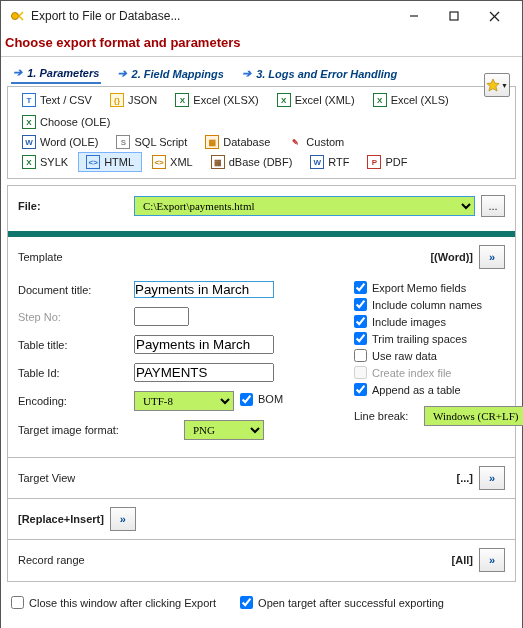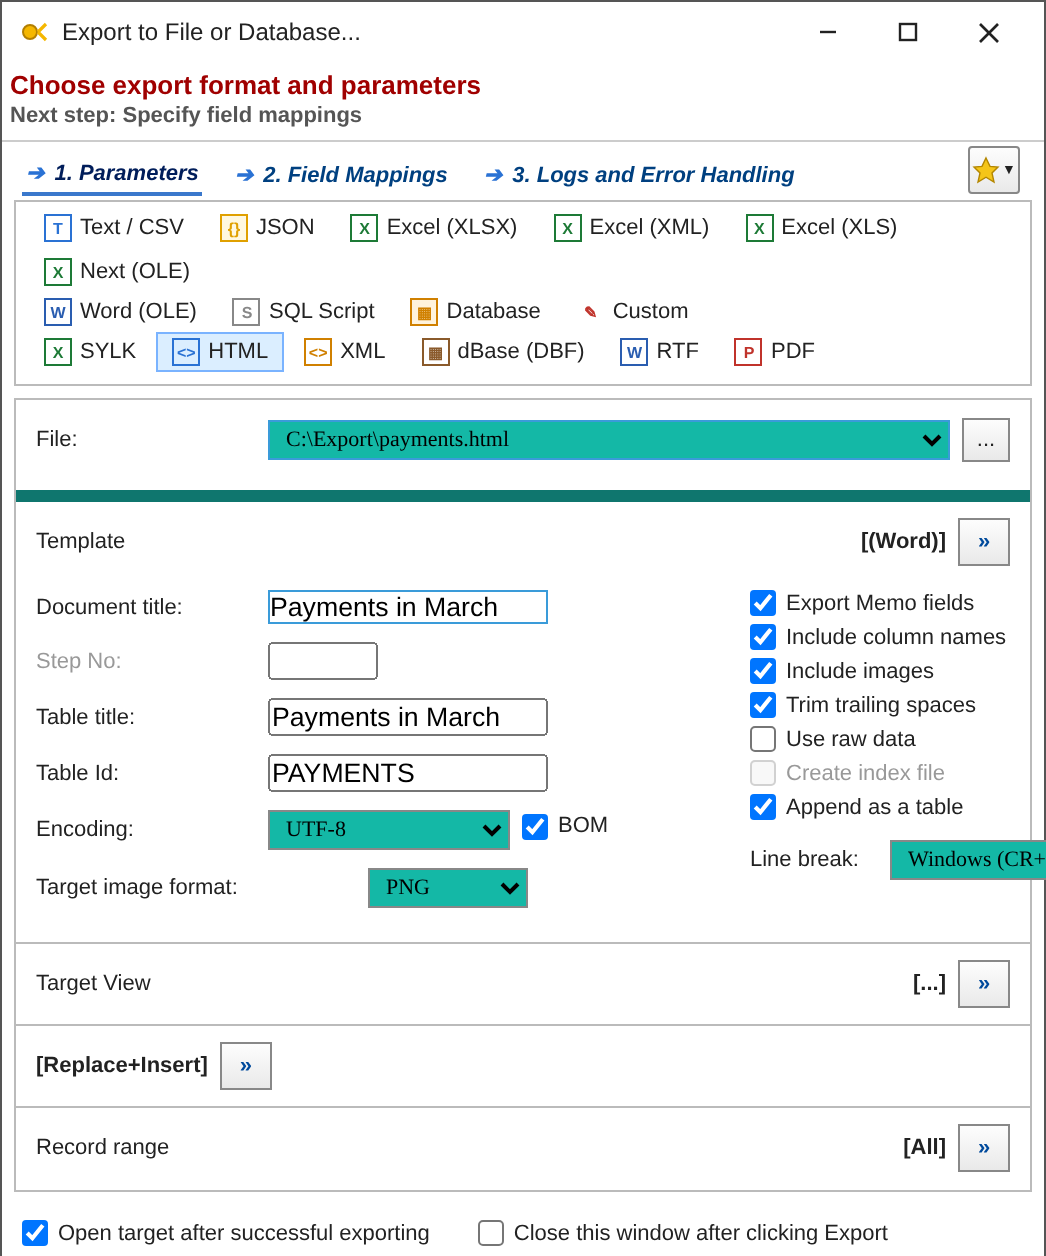--- a/index.html
+++ b/index.html
@@ -33,21 +33,21 @@
 .fi.cus{color:#c0332b;border-color:#fff;border:none}
 .fi.xml{color:#d08000;border-color:#d08000}
 .fi.dbf{color:#8a5a2b;border-color:#8a5a2b}
 .fi.rtf{color:#2a5db0;border-color:#2a5db0}
 .fi.pdf{color:#c0332b;border-color:#c0332b}
 .fi.html{color:#2a72d4;border-color:#2a72d4}
 .panel{border:1px solid #bbb;padding:9px 10px}
 .frow{display:flex;align-items:center;margin-bottom:9px;gap:6px}
 .frow label{width:110px;font-size:11px}
 .frow label.dim{color:#999}
-select,input[type=text]{border:1px solid #888;font:11px Tahoma;padding:2px 4px;height:20px;background:#14b8a6}
+select,input[type=text]{border:1px solid #888;font:11px Tahoma;padding:2px 4px;height:20px;background:#bef264}
 .sel-hl{border:1px solid #3a9bd9}
 .btn-sm{width:24px;height:22px;border:1px solid #888;background:linear-gradient(#fdfdfd,#e9e9e9);display:flex;align-items:center;justify-content:center}
 .cols{display:flex;gap:4px}
 .colL{flex:0 0 270px}
 .colR{flex:1}
 .chk{display:flex;align-items:center;gap:5px;font-size:11px;margin-bottom:4px}
 .chk input{width:13px;height:13px}
 .chk.dim{color:#999}
 .sec{border-top:1px solid #bbb;margin:8px -10px 0;padding:8px 10px 0;display:flex;align-items:center}
 .sec .sl{flex:1;font-size:11px}
@@ -83,21 +83,20 @@
     <div class="wbtn">
         <svg width="11" height="11">
           <line x1="1" y1="1" x2="10" y2="10" stroke="#222" stroke-width="1.3"></line>
           <line x1="10" y1="1" x2="1" y2="10" stroke="#222" stroke-width="1.3"></line>
         </svg>
       </div>
   </div>
 
   <div class="hdr" style="position:relative">
     <h1>Choose export format and parameters</h1>
-    <div class="sub">Next step: Specify field mappings</div>
     <div class="star">
       <svg width="14" height="14">
           <polygon points="7,1 9,5.2 13,5.5 10,8.5 11,13 7,10.6 3,13 4,8.5 1,5.5 5,5.2" fill="#f5c518" stroke="#b38600" stroke-width="0.7"></polygon>
         </svg>
         <span style="font-size:7px;margin-left:1px">▼</span>
     </div>
   </div>
   <div class="sep"></div>
 
   <div class="tabs">
@@ -133,21 +132,21 @@
         <div class="fmt">
             <span class="fi x">X</span>
             <span>Excel (XML)</span>
           </div>
         <div class="fmt">
             <span class="fi x">X</span>
             <span>Excel (XLS)</span>
           </div>
         <div class="fmt">
             <span class="fi x">X</span>
-            <span>Next (OLE)</span>
+            <span>Choose (OLE)</span>
           </div>
       </div>
       <div class="fmtrow">
         <div class="fmt">
             <span class="fi doc">W</span>
             <span>Word (OLE)</span>
           </div>
         <div class="fmt">
             <span class="fi sql">S</span>
             <span>SQL Script</span>
@@ -184,21 +183,21 @@
           </div>
         <div class="fmt">
             <span class="fi pdf">P</span>
             <span>PDF</span>
           </div>
       </div>
     </div>
 
     <div class="panel">
       <div class="frow">
-        <label style="width:110px;font-weight:normal">File:</label>
+        <label style="width:110px;font-weight:bold">File:</label>
         <select class="sel-hl" style="flex:1"><option>C:\Export\payments.html</option></select>
         <div class="btn-sm">...</div>
       </div>
 
       <div class="sec" style="border-top:6px solid #0f766e;margin-top:14px">
         <span class="sl">Template</span>
         <span class="sv">[(Word)]</span>
         <div class="more">»</div>
       </div>
 
@@ -215,21 +214,21 @@
           <div class="frow">
               <label>Table title:</label>
               <input style="width: 140px;" value="Payments in March">
             </div>
           <div class="frow">
               <label>Table Id:</label>
               <input style="width: 140px;" value="PAYMENTS">
             </div>
           <div class="frow">
               <label>Encoding:</label>
-              <select style="width:121px"><option>UTF-8</option></select>
+              <select style="width:100px"><option>UTF-8</option></select>
               <label class="chk">
                 <input type="checkbox" checked="" style="">
                 <span>BOM</span>
               </label>
             </div>
           <div class="frow">
               <label style="width:160px">Target image format:</label>
               <select style="width:80px"><option>PNG</option></select>
             </div>
         </div>
@@ -282,27 +281,27 @@
           <span class="sl">Record range</span>
           <span class="sv">[All]</span>
           <div class="more">»</div>
         </div>
     </div>
   </div>
 
   <div class="ftr">
       <div class="ftrc">
     <label class="chk">
+          <input type="checkbox" style="">
+          <span>Close this window after clicking Export</span>
+        </label>
+    <label class="chk">
           <input type="checkbox" checked="" style="">
           <span>Open target after successful exporting</span>
         </label>
-    <label class="chk">
-          <input type="checkbox" style="">
-          <span>Close this window after clicking Export</span>
-        </label>
   </div>
     </div>
 
   <div class="btns">
 
     <div style="flex:1"></div>
 
   </div>
 </div>
 

